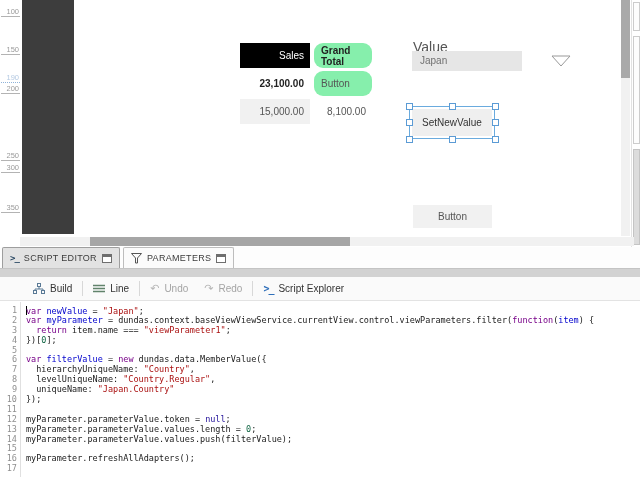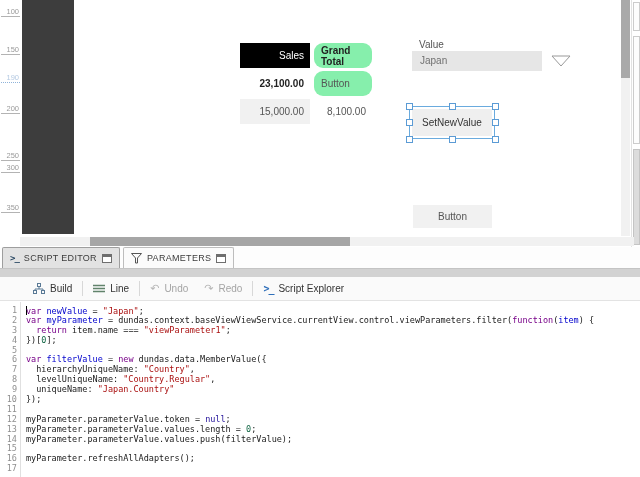--- a/index.html
+++ b/index.html
@@ -33,22 +33,22 @@
       font-size:10px;}
   .dt-hdr{background:#000;color:#fff;display:flex;align-items:center;}
   .dt-hdr.c0{justify-content:center;}
   .dt-hdr.c1{justify-content:flex-end;padding-right:6px;}
   .dt-loc{background:#86efac;color:#555;display:flex;align-items:center;padding-left:7px;border-radius:9px;}
   .dt-sales{background:#fff;color:#555;display:flex;align-items:center;justify-content:flex-end;padding-right:6px;}
   .dt-shaded{background:#f1f1f1;}
   .dt-bold{font-weight:bold;color:#222;}
 
   
-  .param-label{position:absolute;left:413px;top:39px;font-size:10px;color:#555;margin-left:6px;}
-  .combo{position:absolute;left:412px;top:51px;width:130px;height:20px;background:#e6e6e6;
+  .param-label{position:absolute;left:413px;top:39px;font-size:14px;color:#555;}
+  .combo{position:absolute;left:412px;top:51px;width:110px;height:20px;background:#e6e6e6;
       font-size:10px;color:#707070;line-height:20px;padding-left:8px;}
   .dd-tri{position:absolute;left:551px;top:53px;width:20px;height:12px;}
 
   
   .sel-wrap{position:absolute;left:405px;top:102px;width:94px;height:41px;}
   .sel-rect{position:absolute;left:4px;top:4px;width:86px;height:33px;border:1px solid #6aabde;}
   .snv-btn{position:absolute;left:7px;top:7px;width:80px;height:27px;background:#efefef;
       font-size:10px;color:#333;display:flex;align-items:center;justify-content:center;}
   .handle{position:absolute;width:7px;height:7px;background:#fff;border:1px solid #5b9bd5;}
   .h1{left:0.5px;top:0.5px;} .h2{left:43.5px;top:0.5px;} .h3{left:86.5px;top:0.5px;}
@@ -103,21 +103,21 @@
 <body>
 
 <div id="app">
 
   <div class="top-section">
 
     <div class="ruler" id="ruler">
         <div class="ruler-mark" style="top: 7px;">100</div>
         <div class="ruler-mark" style="top: 45px;">150</div>
         <div class="ruler-mark hl" style="top: 73px;">190</div>
-        <div class="ruler-mark" style="top: 84px; margin-top: 20px;">200</div>
+        <div class="ruler-mark" style="top: 84px;">200</div>
         <div class="ruler-mark" style="top: 123px; margin-top: 28px;">250</div>
         <div class="ruler-mark" style="top: 163px;">300</div>
         <div class="ruler-mark" style="top: 203px;">350</div>
       </div>
 
     <div class="toolbox"></div>
 
     <div class="dash-table" id="dashTable">
         <div class="dt-hdr c1">Sales</div>
         <div class="dt-loc dt-bold">Grand Total</div>

